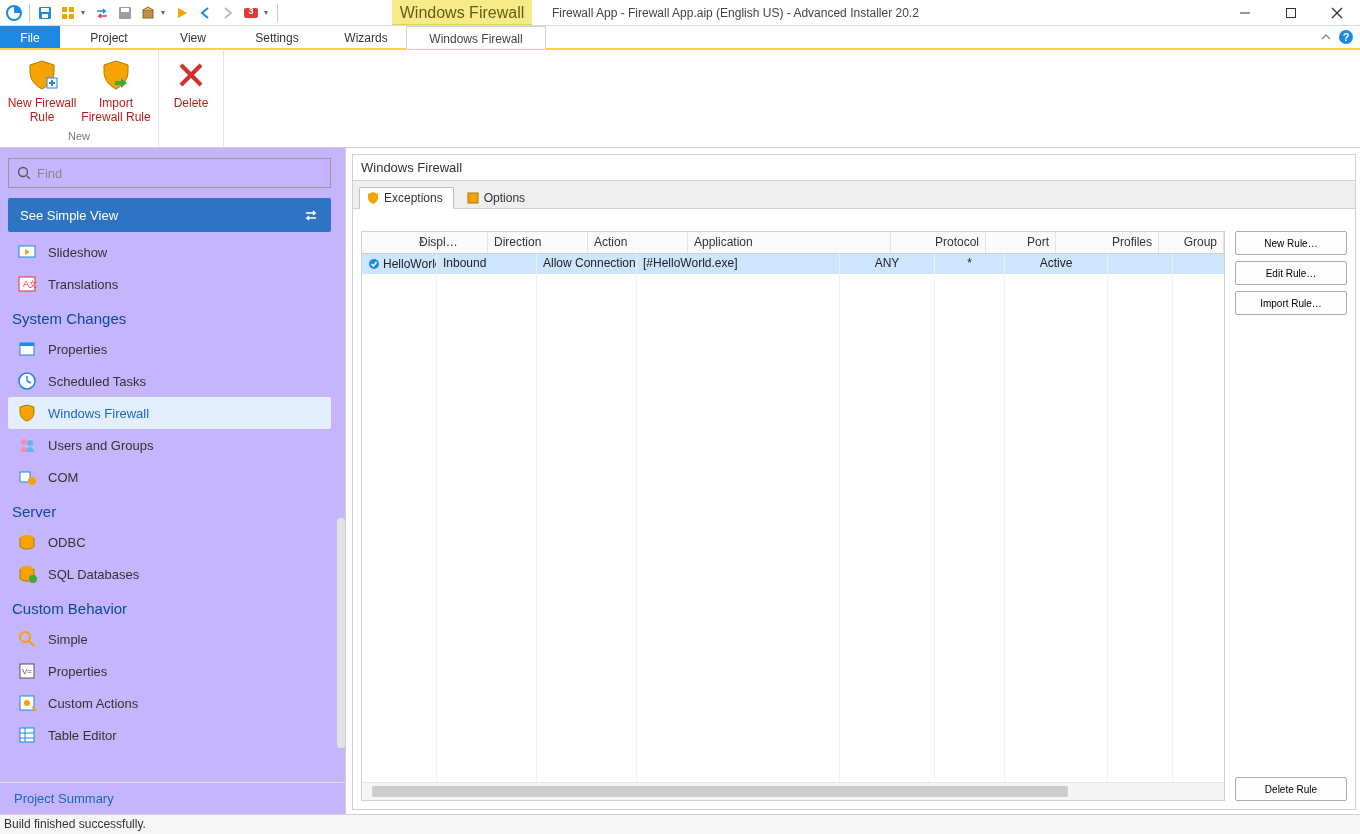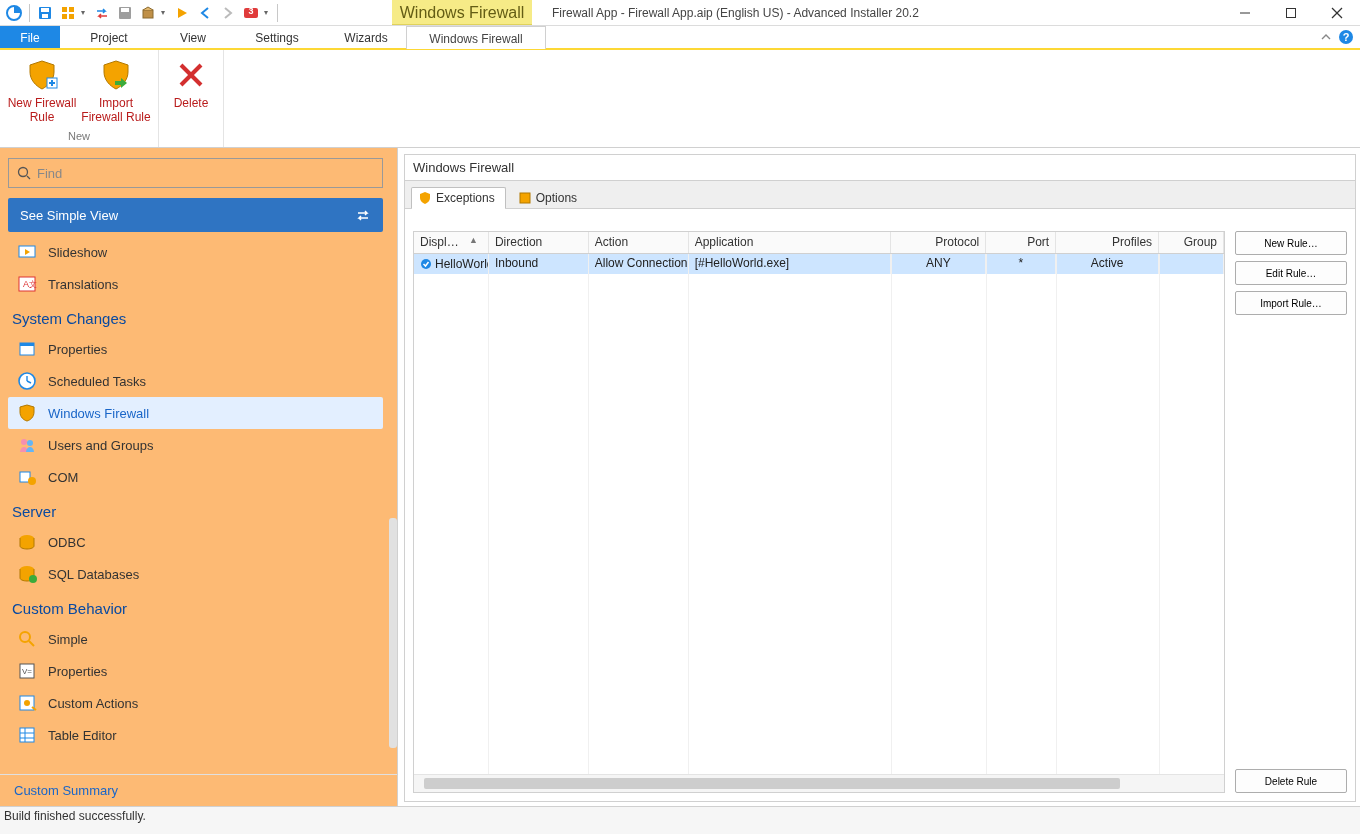--- a/index.html
+++ b/index.html
@@ -30,21 +30,21 @@
 .ribbon-group { display:flex; flex-direction:column; align-items:center; padding:4px 6px 2px; border-right:1px solid #e4e4e4; height:100%; }
 .ribbon-group-row { display:flex; gap:2px; flex:1; }
 .ribbon-big-btn { width:72px; display:flex; flex-direction:column; align-items:center; justify-content:flex-start; padding-top:4px; cursor:pointer; text-align:center; font-size:12px; line-height:14px; color:#b91c1c; }
 .ribbon-big-btn .ricon { width:34px; height:34px; margin-bottom:4px; display:flex; align-items:center; justify-content:center; }
 .ribbon-group-label { font-size:11px; color:#7a7a7a; height:15px; }
 
 
 .main-split { flex:1; display:flex; overflow:hidden; }
 
 
-.sidebar { width:398px; border-right:1px solid #d0d0d0; display:flex; flex-direction:column; background:#fdba74; overflow:hidden; }
+.sidebar { width:346px; border-right:1px solid #d0d0d0; display:flex; flex-direction:column; background:#c4b5fd; overflow:hidden; }
 .sidebar-inner { flex:1; overflow-y:auto; padding:10px 14px 0 8px; display:flex; flex-direction:column; gap:0; }
 .find-box { border:1px solid #999; height:30px; display:flex; align-items:center; padding:0 8px; gap:6px; margin-bottom:10px; }
 .find-box input { border:none; outline:none; flex:1; font-size:13px; color:#333; background:transparent; }
 .find-box input::placeholder { color:#888; }
 .simple-view { background:#2f74c2; color:#fff; height:34px; border-radius:2px; display:flex; align-items:center; padding:0 12px; font-size:13px; cursor:pointer; margin-bottom:4px; }
 .simple-view svg { margin-left:auto; }
 .section-header { color:#0a4aa0; font-size:15px; font-weight:400; padding:10px 4px 6px; }
 .nav-item { display:flex; align-items:center; gap:10px; height:32px; padding:0 8px; font-size:13px; color:#333; cursor:pointer; border-radius:2px; }
 .nav-item.selected { background:#e3efff; color:#1a66c8; }
 .nav-item .nicon { width:22px; height:22px; display:flex; align-items:center; justify-content:center; flex-shrink:0; }
@@ -73,21 +73,21 @@
 .grid-cols-bg div { border-right:1px solid #f0f0f0; height:100%; }
 .grid-hscroll { height:18px; border-top:1px solid #e4e4e4; background:#f5f5f5; position:relative; }
 .grid-hscroll-thumb { position:absolute; left:10px; top:3px; height:11px; width:696px; background:#cdcdcd; border-radius:2px; }
 
 
 .right-btns { width:112px; display:flex; flex-direction:column; gap:6px; }
 .right-btns button { height:24px; font-size:10px; cursor:pointer; background:#fdfdfd; border:1px solid #adadad; border-radius:2px; padding:0 6px; }
 .spacer { flex:1; }
 
 
-.status-bar { height:28px; border-top:1px solid #d0d0d0; padding:0 4px; line-height:19px; font-size:12px; color:#333; background:#f6f6f6; }
+.status-bar { height:20px; border-top:1px solid #d0d0d0; padding:0 4px; line-height:19px; font-size:12px; color:#333; background:#f6f6f6; }
 
 
 svg { display:block; }
 
 
 .c1 { width:75px; }
 .c2 { width:100px; }
 .c3 { width:100px; }
 .c4 { width:203px; }
 .c5 { width:95px; }
@@ -400,21 +400,21 @@
             <svg width="20" height="20">
               <rect x="3" y="3" width="14" height="14" fill="#fff" stroke="#1e88e5"></rect>
               <line x1="3" y1="8" x2="17" y2="8" stroke="#1e88e5"></line>
               <line x1="3" y1="13" x2="17" y2="13" stroke="#1e88e5"></line>
               <line x1="8" y1="3" x2="8" y2="17" stroke="#1e88e5"></line>
             </svg>
           </span>
         <span>Table Editor</span>
       </div>
     </div>
-    <div class="project-summary">Custom Summary</div>
+    <div class="project-summary">Project Summary</div>
     <div class="scroll-hint"></div>
   </div>
 
   <div class="content">
     <div class="content-title-bar">Windows Firewall</div>
     <div class="content-tabs-wrap">
       <div class="content-tab active">
         <span>
             <svg width="14" height="14">
               <path d="M7 1l5 2v4c0 3 -2.5 5 -5 6c-2.5 -1 -5 -3 -5 -6v-4z" fill="#f4a300"></path>

